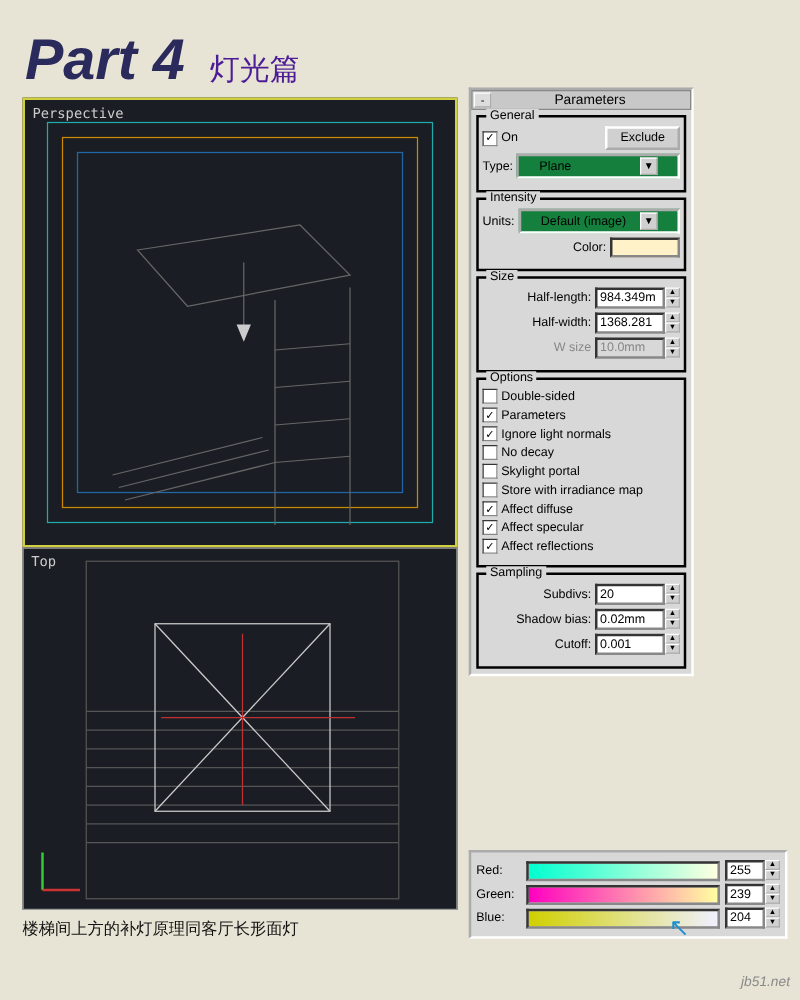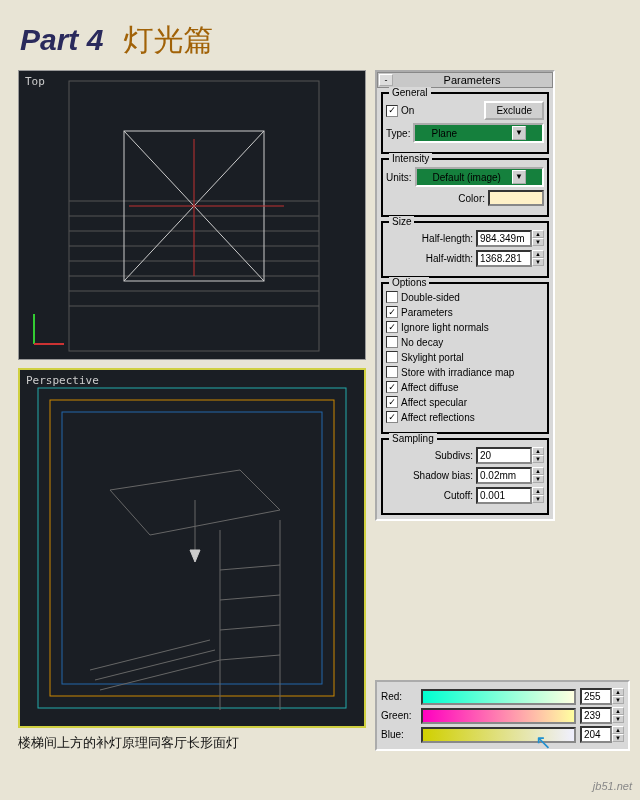--- a/index.html
+++ b/index.html
@@ -1,19 +1,19 @@
 <!DOCTYPE html>
 <html><head>
 <meta charset="utf-8">
 <style>
 *{box-sizing:border-box;margin:0;padding:0;font-family:Arial,"Microsoft YaHei",sans-serif}
 body{background:#e8e4d5;width:640px;height:800px;position:relative;overflow:hidden}
 .title{position:absolute;top:20px;left:20px;display:flex;align-items:baseline;gap:20px}
-.title-part{font-size:30px;font-weight:900;color:#2a2a5c;font-style:italic}
-.title-sub{font-size:30px;color:#a16207;font-family:"SimSun",serif}
+.title-part{font-size:46px;font-weight:900;color:#2a2a5c;font-style:italic}
+.title-sub{font-size:24px;color:#4c1d95;font-family:"SimSun",serif}
 .viewports{position:absolute;top:70px;left:18px;width:348px}
 .vp{background:#1a1e24;border:1px solid #999;position:relative}
 .vp-top{height:290px}
 .vp-persp{height:360px;margin-top:8px;border:2px solid #d0d040}
 .vp-label{position:absolute;top:4px;left:6px;color:#ccc;font-size:11px;font-family:monospace}
 .gizmo{position:absolute;bottom:10px;left:10px}
 .caption{color:#111;font-size:13px;margin-top:6px;font-family:Liberation Mono, monospace}
 .panel{position:absolute;top:70px;left:375px;width:180px;background:#d8d8d8;border:2px inset #fff;font-size:11px;color:#000}
 .rollout-hdr{background:#c8c8c8;border:1px solid #888;text-align:center;font-size:11px;padding:1px;display:flex}
 .roll-btn{width:14px;background:#ddd;border:1px outset #fff;font-size:9px;line-height:10px}
@@ -43,20 +43,45 @@
 </style>
 </head>
 <body>
 
 <div class="title">
   <span class="title-part">Part 4</span>
   <span class="title-sub">灯光篇</span>
 </div>
 
 <div class="viewports">
+  <div class="vp vp-persp">
+    <span class="vp-label">Perspective</span>
+    <svg width="344" height="354">
+      <g fill="none">
+        <rect x="18" y="18" width="308" height="320" stroke="#2aa"></rect>
+        <rect x="30" y="30" width="284" height="296" stroke="#c80"></rect>
+        <rect x="42" y="42" width="260" height="272" stroke="#26a"></rect>
+      </g>
+      <g stroke="#666" fill="none">
+        <polygon points="90,120 220,100 260,140 130,165"></polygon>
+        <line x1="175" y1="130" x2="175" y2="180"></line>
+        <polygon points="170,180 180,180 175,192" fill="#ccc" stroke="#ccc"></polygon>
+        <line x1="200" y1="160" x2="200" y2="340"></line>
+          <line x1="260" y1="150" x2="260" y2="340"></line>
+        <line x1="200" y1="200" x2="260" y2="195"></line>
+          <line x1="200" y1="230" x2="260" y2="225"></line>
+        <line x1="200" y1="260" x2="260" y2="255"></line>
+          <line x1="200" y1="290" x2="260" y2="285"></line>
+        <line x1="70" y1="300" x2="190" y2="270"></line>
+          <line x1="75" y1="310" x2="195" y2="280"></line>
+        <line x1="80" y1="320" x2="200" y2="290"></line>
+      </g>
+    </svg>
+  </div>
+
   <div class="vp vp-top">
     <span class="vp-label">Top</span>
     <svg width="346" height="286">
       <g stroke="#555" stroke-width="1" fill="none">
         <rect x="50" y="10" width="250" height="270"></rect>
         <line x1="50" y1="130" x2="300" y2="130"></line>
           <line x1="50" y1="145" x2="300" y2="145"></line>
         <line x1="50" y1="160" x2="300" y2="160"></line>
           <line x1="50" y1="175" x2="300" y2="175"></line>
         <line x1="50" y1="190" x2="300" y2="190"></line>
@@ -72,45 +97,20 @@
       <g stroke="#c03030" stroke-width="1">
         <line x1="175" y1="68" x2="175" y2="205"></line>
           <line x1="110" y1="135" x2="265" y2="135"></line>
       </g>
     </svg>
     <svg class="gizmo" width="40" height="40">
       <line x1="5" y1="35" x2="5" y2="5" stroke="#3c3" stroke-width="2"></line>
       <line x1="5" y1="35" x2="35" y2="35" stroke="#c33" stroke-width="2"></line>
     </svg>
   </div>
-
-  <div class="vp vp-persp">
-    <span class="vp-label">Perspective</span>
-    <svg width="344" height="354">
-      <g fill="none">
-        <rect x="18" y="18" width="308" height="320" stroke="#2aa"></rect>
-        <rect x="30" y="30" width="284" height="296" stroke="#c80"></rect>
-        <rect x="42" y="42" width="260" height="272" stroke="#26a"></rect>
-      </g>
-      <g stroke="#666" fill="none">
-        <polygon points="90,120 220,100 260,140 130,165"></polygon>
-        <line x1="175" y1="130" x2="175" y2="180"></line>
-        <polygon points="170,180 180,180 175,192" fill="#ccc" stroke="#ccc"></polygon>
-        <line x1="200" y1="160" x2="200" y2="340"></line>
-          <line x1="260" y1="150" x2="260" y2="340"></line>
-        <line x1="200" y1="200" x2="260" y2="195"></line>
-          <line x1="200" y1="230" x2="260" y2="225"></line>
-        <line x1="200" y1="260" x2="260" y2="255"></line>
-          <line x1="200" y1="290" x2="260" y2="285"></line>
-        <line x1="70" y1="300" x2="190" y2="270"></line>
-          <line x1="75" y1="310" x2="195" y2="280"></line>
-        <line x1="80" y1="320" x2="200" y2="290"></line>
-      </g>
-    </svg>
-  </div>
   <div class="caption">楼梯间上方的补灯原理同客厅长形面灯</div>
 </div>
 
 <div class="panel">
   <div class="rollout-hdr">
     <span class="roll-btn">-</span>
     <span class="roll-title">Parameters</span>
   </div>
 
   <div class="grp">
@@ -154,20 +154,30 @@
           <div class="spin-btns">
             <span>▲</span>
             <span>▼</span>
           </div>
         </div>
     </div>
     <div class="row row-r">
       <label>Half-width:</label>
       <div class="spin">
           <input value="1368.281" style="">
+          <div class="spin-btns">
+            <span>▲</span>
+            <span>▼</span>
+          </div>
+        </div>
+    </div>
+    <div class="row row-r">
+      <label style="color:#888">W size</label>
+      <div class="spin">
+          <input disabled="" value="10.0mm" style="">
           <div class="spin-btns">
             <span>▲</span>
             <span>▼</span>
           </div>
         </div>
     </div>
   </div>
 
   <div class="grp">
     <span class="grp-title">Options</span>

